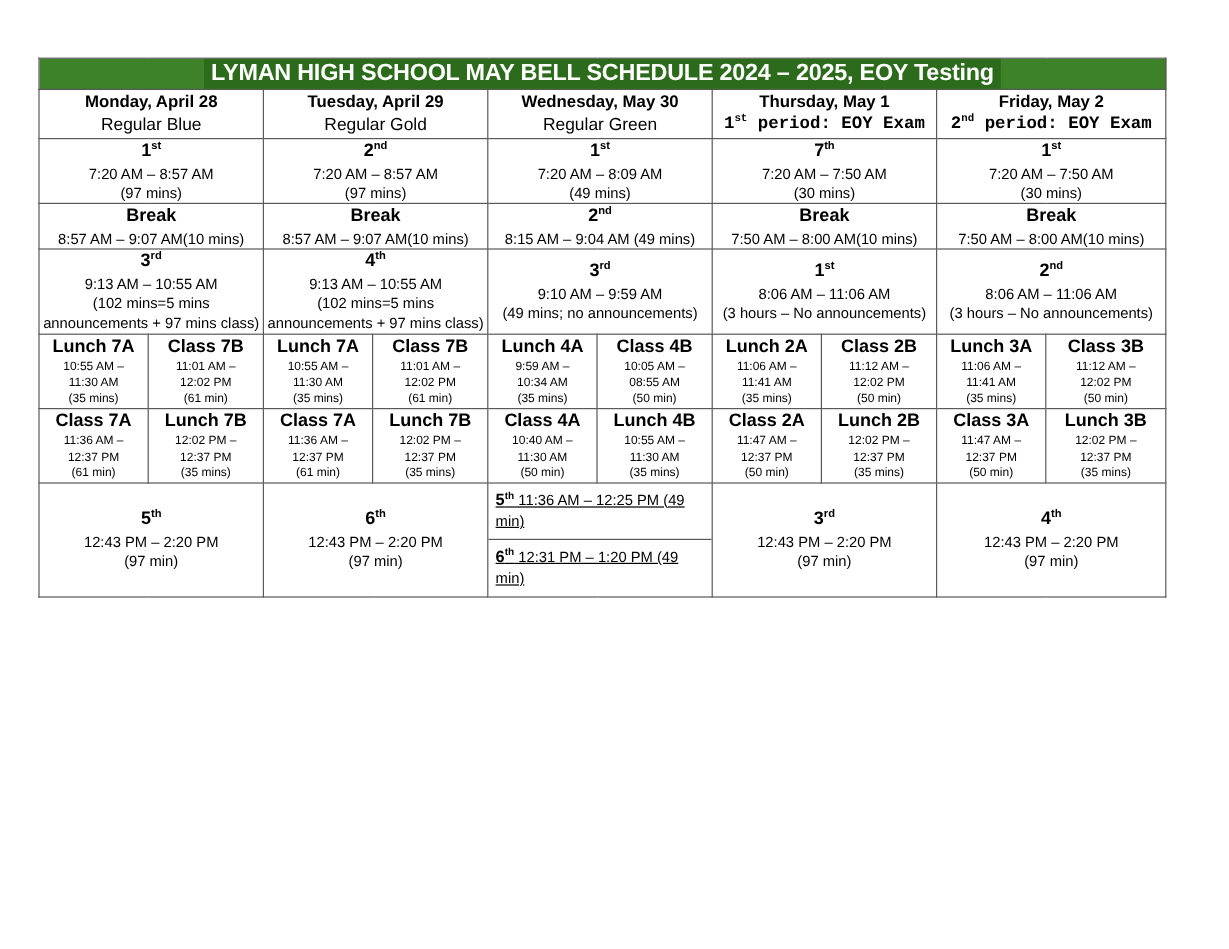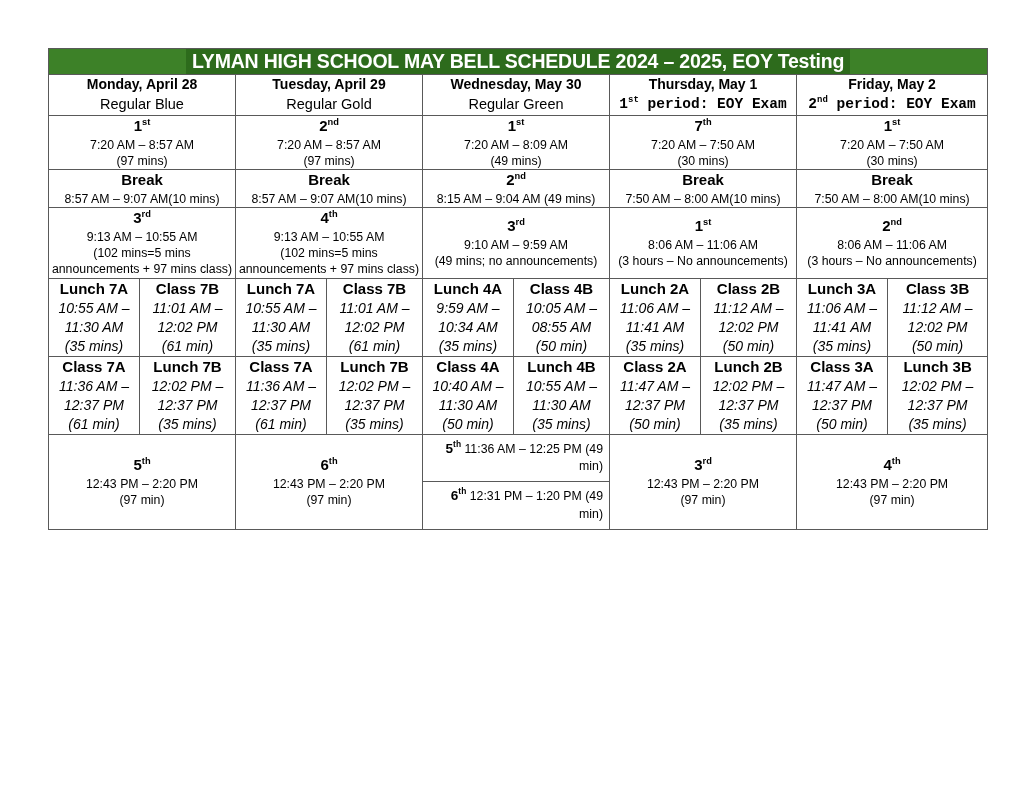--- a/index.html
+++ b/index.html
@@ -9,21 +9,21 @@
   }
   body {
     width: 1024px;
     height: 791px;
     font-family: "Liberation Sans", sans-serif;
     color: #000000;
     overflow: hidden;
   }
   #sheet {
     position: absolute;
-    left: 48px;
+    left: 32px;
     top: 48px;
     width: 939px;
   }
   table.bell {
     width: 939px;
     border-collapse: collapse;
     table-layout: fixed;
   }
   table.bell td, table.bell th {
     border: 1px solid #595959;
@@ -82,37 +82,37 @@
     font-size: 12.3px;
     display: block;
   }
   .lunchlabel {
     font-size: 15px;
     font-weight: bold;
     display: block;
     margin-bottom: 1px;
   }
   .lunchtime {
-    font-size: 14px;
+    font-size: 10px;
     display: block;
     line-height: 1.34;
-    font-style: italic;
   }
   sup {
     font-size: 0.62em;
     vertical-align: super;
     line-height: 0;
   }
   
   td.splitcell { padding: 0; }
   .subrow {
     padding: 5px 6px 6px 6px;
-    text-align: right;
+    text-align: left;
     font-size: 12.3px;
     line-height: 1.38;
+    text-decoration: underline;
   }
   .subrow.top { border-bottom: 1px solid #595959; }
   .subrow b { font-size: 13.6px; }
   .narrow-pad { padding-left: 2px; padding-right: 2px; }
 </style>
 </head>
 <body>
 
 <div id="sheet">
   <table class="bell">

